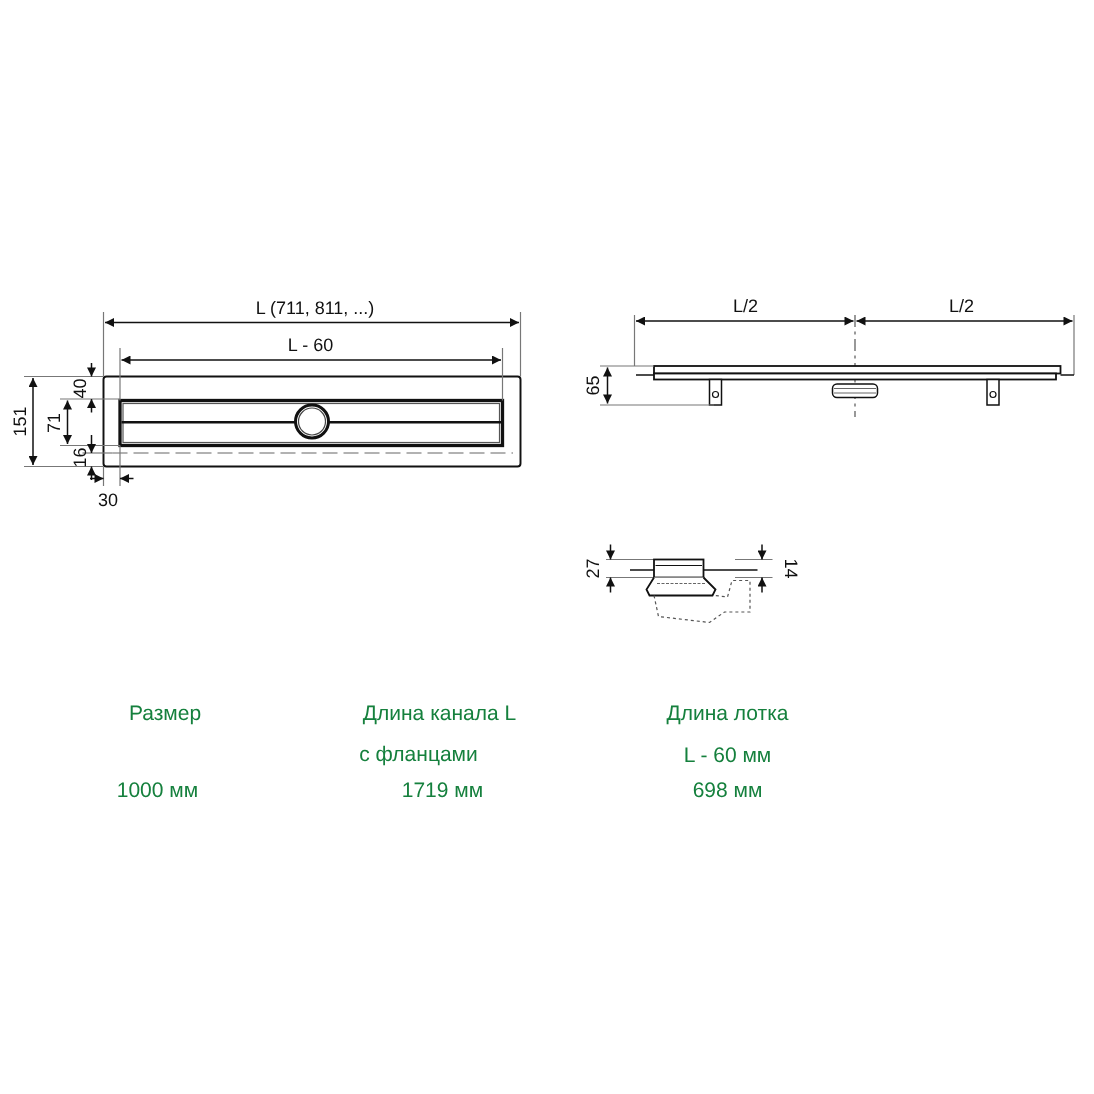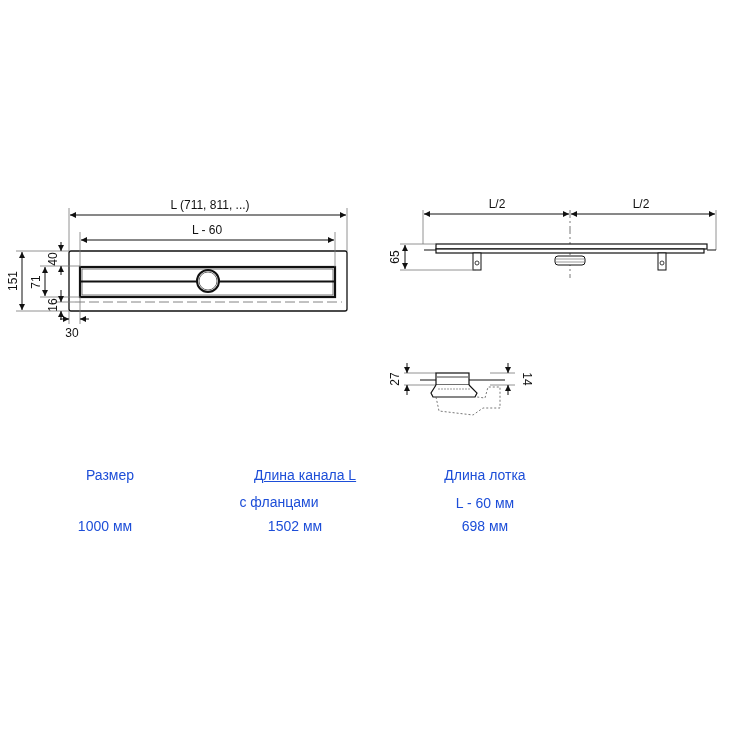--- a/index.html
+++ b/index.html
@@ -1,20 +1,20 @@
 <!DOCTYPE html>
 <html><head>
 <meta charset="utf-8">
 <style>
   html, body { margin: 0; padding: 0; background: #ffffff; }
   body { width: 729px; height: 729px; position: relative; overflow: hidden;
          font-family: "Liberation Sans", sans-serif; color: #1a1a1a; }
   svg { position: absolute; left: 0; top: 0; }
   .dimtext { font-family: "Liberation Sans", sans-serif; font-size: 12px; fill: #111; }
-  .tbl { position: absolute; font-size: 14px; color: #1d4ed8; text-align: center; line-height: 16px; }
+  .tbl { position: absolute; font-size: 14px; color: #15803d; text-align: center; line-height: 16px; }
 </style>
 </head>
 <body>
 
 <svg width="729" height="729" viewBox="0 0 729 729">
   <defs>
     <marker id="arr" viewBox="0 0 10 10" refX="10" refY="5" markerWidth="8" markerHeight="6" orient="auto-start-reverse">
       <path d="M0,0 L10,5 L0,10 z" fill="#111"></path>
     </marker>
   </defs>
@@ -122,21 +122,21 @@
     <text class="dimtext" transform="translate(399,379) rotate(-90)" text-anchor="middle">27</text>
 
     <line x1="508" y1="363" x2="508" y2="373" stroke="#111" stroke-width="1" marker-end="url(#arr)"></line>
     <line x1="508" y1="395" x2="508" y2="385" stroke="#111" stroke-width="1" marker-end="url(#arr)"></line>
     <text class="dimtext" transform="translate(523,379) rotate(90)" text-anchor="middle">14</text>
   </g>
 </svg>
 
 <div>
   <div class="tbl" style="left:60px; top:467px; width:100px;">Размер</div>
-  <div class="tbl" style="left:240px; top:467px; width:130px;text-decoration:underline;">Длина канала L</div>
+  <div class="tbl" style="left:228px; top:467px; width:130px;">Длина канала L</div>
   <div class="tbl" style="left:214px; top:494px; width:130px;">с фланцами</div>
   <div class="tbl" style="left:430px; top:467px; width:110px;">Длина лотка</div>
   <div class="tbl" style="left:430px; top:483px; width:110px;margin-top:12px;">L - 60 мм</div>
 
   <div class="tbl" style="left:55px; top:518px; width:100px;text-align:center;">1000 мм</div>
-  <div class="tbl" style="left:240px; top:518px; width:110px;">1502 мм</div>
+  <div class="tbl" style="left:240px; top:518px; width:110px;">1719 мм</div>
   <div class="tbl" style="left:440px; top:518px; width:90px;">698 мм</div>
 </div>
 
 </body></html>

